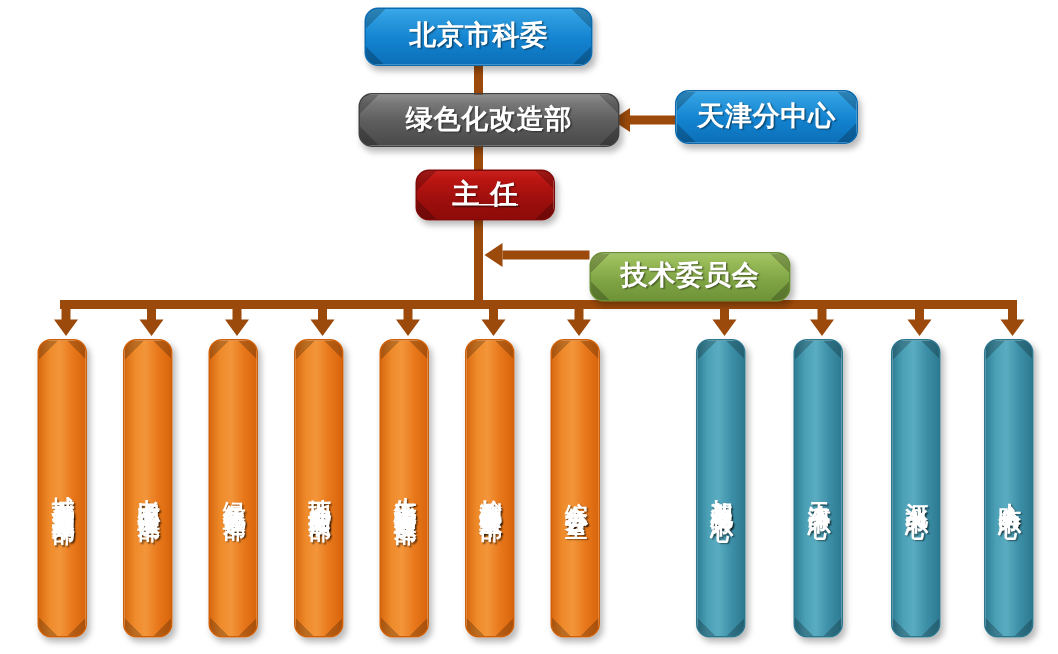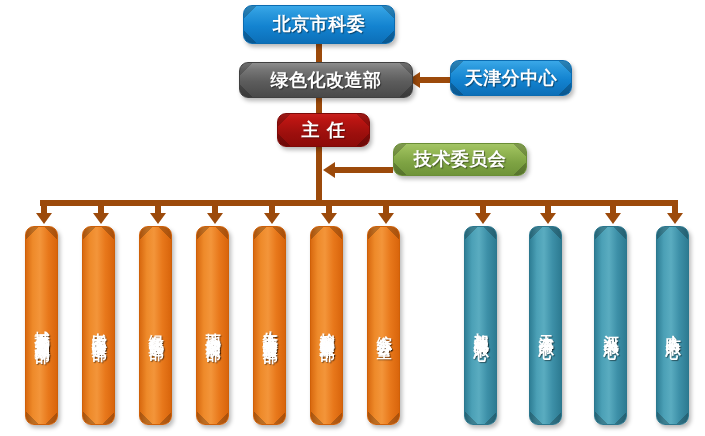--- a/index.html
+++ b/index.html
@@ -172,25 +172,25 @@
   </div>
 
   <div class="node horiz h-gray" style="left:239px; top:62px; width:174px; height:36px;">
     <span class="lbl">绿色化改造部</span>
   </div>
 
   <div class="node horiz h-blue" style="left:450px; top:60px; width:122px; height:36px;">
     <span class="lbl">天津分中心</span>
   </div>
 
-  <div class="node horiz h-red" style="left:277px; top:113px; width:93px; height:34px;">
+  <div class="node horiz h-red" style="left:277px; top:113px; width:93px; height:34px;text-decoration:underline;">
     <span class="lbl">主 任</span>
   </div>
 
-  <div class="node horiz h-green" style="left:393px; top:143px; width:134px; height:33px;">
+  <div class="node horiz h-green" style="left:393px; top:168px; width:134px; height:33px;">
     <span class="lbl">技术委员会</span>
   </div>
 
   <div class="node vert v-orange" style="left:25px; top:226px; width:33px; height:199px;">
     <span class="lbl">城市更新策划规划部</span>
   </div>
 
   <div class="node vert v-orange" style="left:82px; top:226px; width:33px; height:199px;">
     <span class="lbl">老旧小区改造部</span>
   </div>

